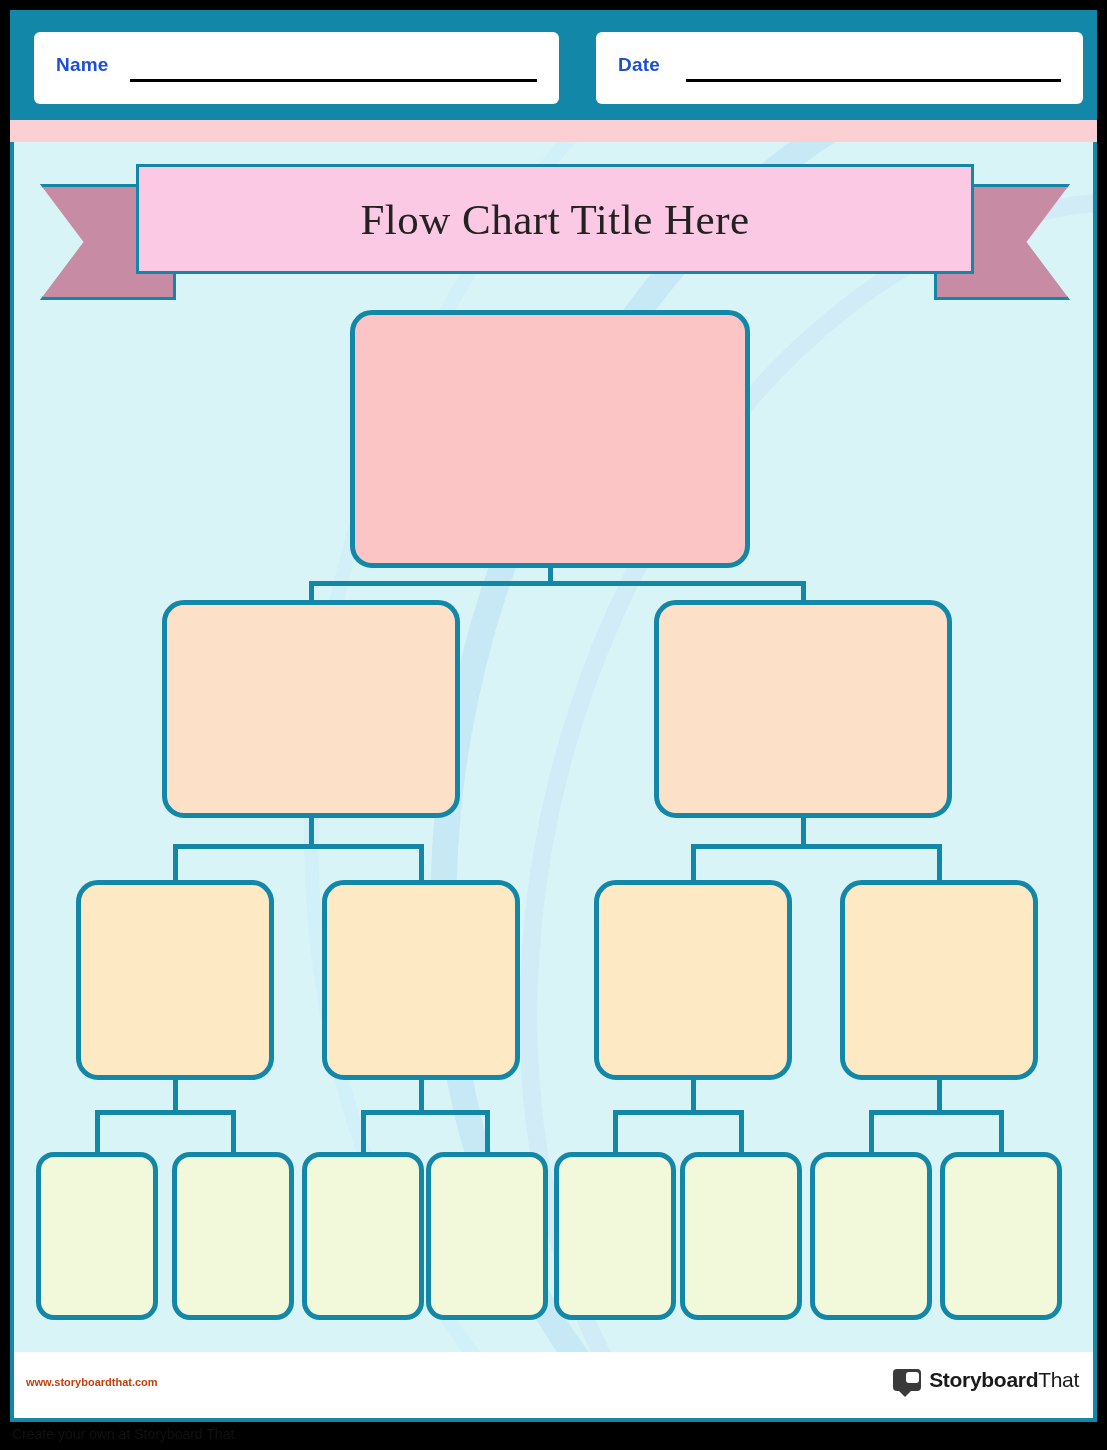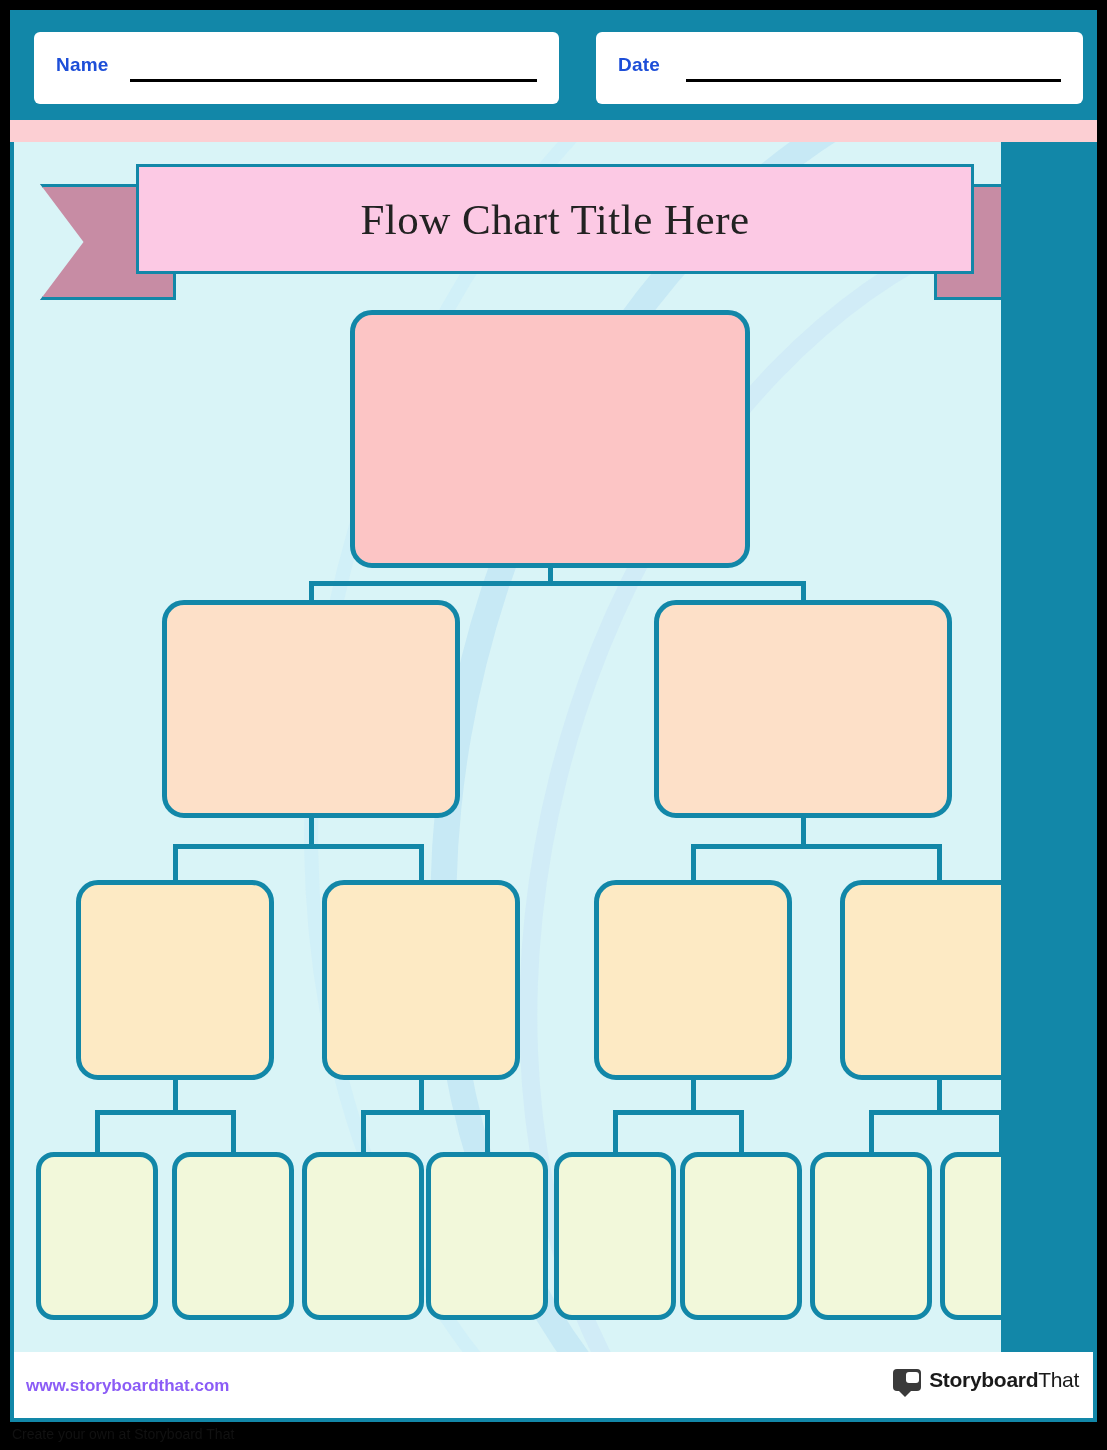--- a/index.html
+++ b/index.html
@@ -79,21 +79,21 @@
     width: 1087px;
     height: 22px;
     background: #fccfd3;
   }
 
   
   #canvas {
     position: absolute;
     left: 14px;
     top: 142px;
-    width: 987px;
+    width: 1079px;
     height: 1276px;
     background: #d9f4f7;
     overflow: hidden;
   }
   
   .swoosh {
     position: absolute;
     background: transparent;
     border-radius: 50%;
     border: 26px solid #c3e6f5;
@@ -176,23 +176,23 @@
     left: 14px;
     top: 1352px;
     width: 1079px;
     height: 66px;
     background: #ffffff;
   }
   #footer-url {
     position: absolute;
     left: 12px;
     top: 24px;
-    font-size: 17px;
+    font-size: 11px;
     font-weight: bold;
-    color: #8b5cf6;
+    color: #c2410c;
   }
   #brand {
     position: absolute;
     right: 14px;
     top: 16px;
     display: flex;
     align-items: center;
     gap: 8px;
   }
   #brand-mark {

